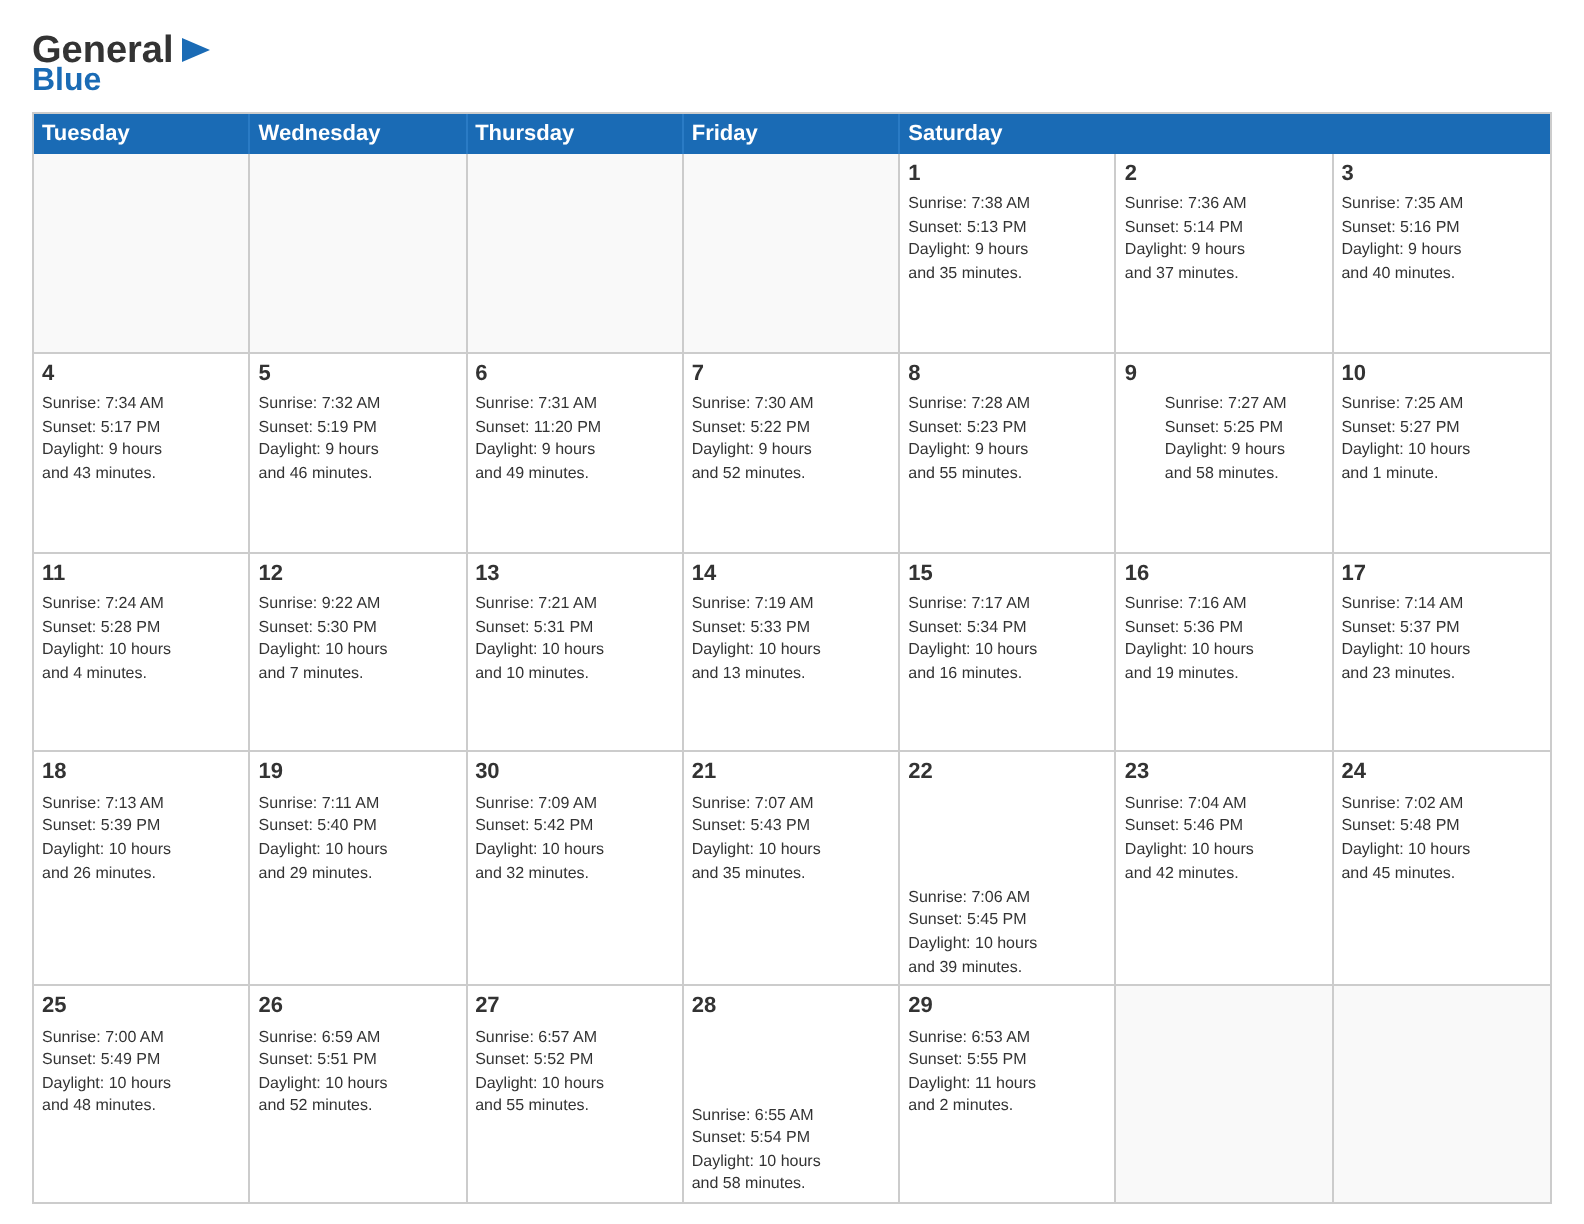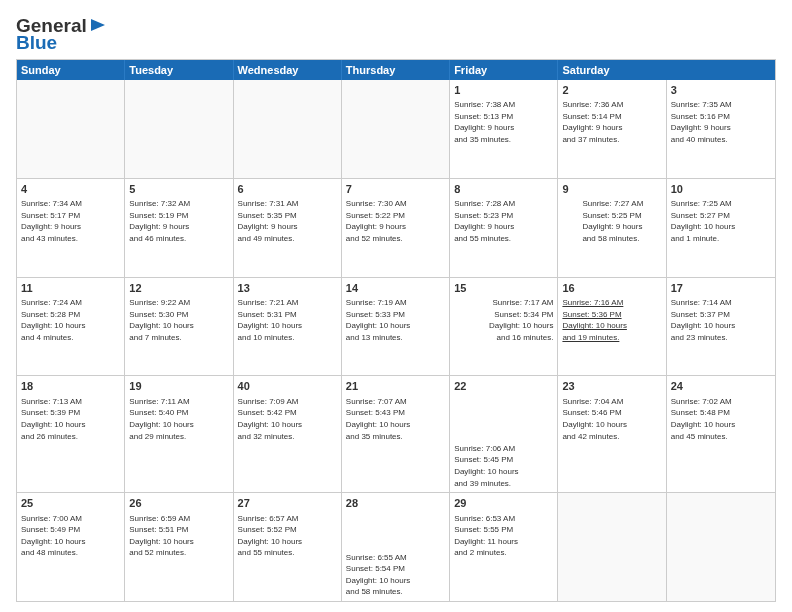--- a/index.html
+++ b/index.html
@@ -108,33 +108,32 @@
   <div class="header">
     <div class="logo">
       <div class="logo-wrapper">
         <div style="display:flex;flex-direction:column;line-height:1.05;">
           <div style="display:flex;align-items:center;">
             <span style="font-size:19px;font-weight:bold;color:#333;">General</span>
             <svg width="18" height="18" viewBox="0 0 18 18" style="margin-left:2px;margin-top:-2px;">
               <polygon points="2,3 16,9 2,15" fill="#1a6bb5"></polygon>
             </svg>
           </div>
-          <span style="font-size:19px;font-weight:bold;color:#1a6bb5;margin-top:-3px;">Blue</span>
+          <span style="font-size:16px;font-weight:bold;color:#1a6bb5;margin-top:-3px;">Blue</span>
         </div>
       </div>
     </div>
     <div class="title-block">
       <h1></h1>
       <h2></h2>
     </div>
   </div>
 
   <div class="calendar">
     <div class="cal-header">
-    <div class="cal-header-cell">Sunday</div>
         <div class="cal-header-cell">Tuesday</div>
         <div class="cal-header-cell">Wednesday</div>
         <div class="cal-header-cell">Thursday</div>
         <div class="cal-header-cell">Friday</div>
         <div class="cal-header-cell">Saturday</div>
       </div>
     <div class="cal-body">
     <div class="cal-row">
           <div class="cal-cell empty"></div>
           <div class="cal-cell empty"></div>
@@ -173,21 +172,21 @@
           <div class="cal-cell">
             <span class="day-num">5</span>
             <div class="cell-info" style="white-space: pre-line;">Sunrise: 7:32 AM
 Sunset: 5:19 PM
 Daylight: 9 hours
 and 46 minutes.</div>
           </div>
           <div class="cal-cell">
             <span class="day-num">6</span>
             <div class="cell-info" style="white-space: pre-line;">Sunrise: 7:31 AM
-Sunset: 5:35 PM
+Sunset: 11:20 PM
 Daylight: 9 hours
 and 49 minutes.</div>
           </div>
           <div class="cal-cell">
             <span class="day-num">7</span>
             <div class="cell-info" style="white-space: pre-line;">Sunrise: 7:30 AM
 Sunset: 5:22 PM
 Daylight: 9 hours
 and 52 minutes.</div>
           </div>
@@ -237,28 +236,28 @@
           </div>
           <div class="cal-cell">
             <span class="day-num">14</span>
             <div class="cell-info" style="white-space: pre-line;">Sunrise: 7:19 AM
 Sunset: 5:33 PM
 Daylight: 10 hours
 and 13 minutes.</div>
           </div>
           <div class="cal-cell">
             <span class="day-num">15</span>
-            <div class="cell-info" style="white-space: pre-line; text-align: right;">Sunrise: 7:17 AM
+            <div class="cell-info" style="white-space: pre-line;">Sunrise: 7:17 AM
 Sunset: 5:34 PM
 Daylight: 10 hours
 and 16 minutes.</div>
           </div>
           <div class="cal-cell">
             <span class="day-num">16</span>
-            <div class="cell-info" style="white-space: pre-line; text-decoration: underline;">Sunrise: 7:16 AM
+            <div class="cell-info" style="white-space: pre-line;">Sunrise: 7:16 AM
 Sunset: 5:36 PM
 Daylight: 10 hours
 and 19 minutes.</div>
           </div>
           <div class="cal-cell">
             <span class="day-num">17</span>
             <div class="cell-info" style="white-space: pre-line;">Sunrise: 7:14 AM
 Sunset: 5:37 PM
 Daylight: 10 hours
 and 23 minutes.</div>
@@ -273,21 +272,21 @@
 and 26 minutes.</div>
           </div>
           <div class="cal-cell">
             <span class="day-num">19</span>
             <div class="cell-info" style="white-space: pre-line;">Sunrise: 7:11 AM
 Sunset: 5:40 PM
 Daylight: 10 hours
 and 29 minutes.</div>
           </div>
           <div class="cal-cell">
-            <span class="day-num">40</span>
+            <span class="day-num">30</span>
             <div class="cell-info" style="white-space: pre-line;">Sunrise: 7:09 AM
 Sunset: 5:42 PM
 Daylight: 10 hours
 and 32 minutes.</div>
           </div>
           <div class="cal-cell">
             <span class="day-num">21</span>
             <div class="cell-info" style="white-space: pre-line;">Sunrise: 7:07 AM
 Sunset: 5:43 PM
 Daylight: 10 hours

